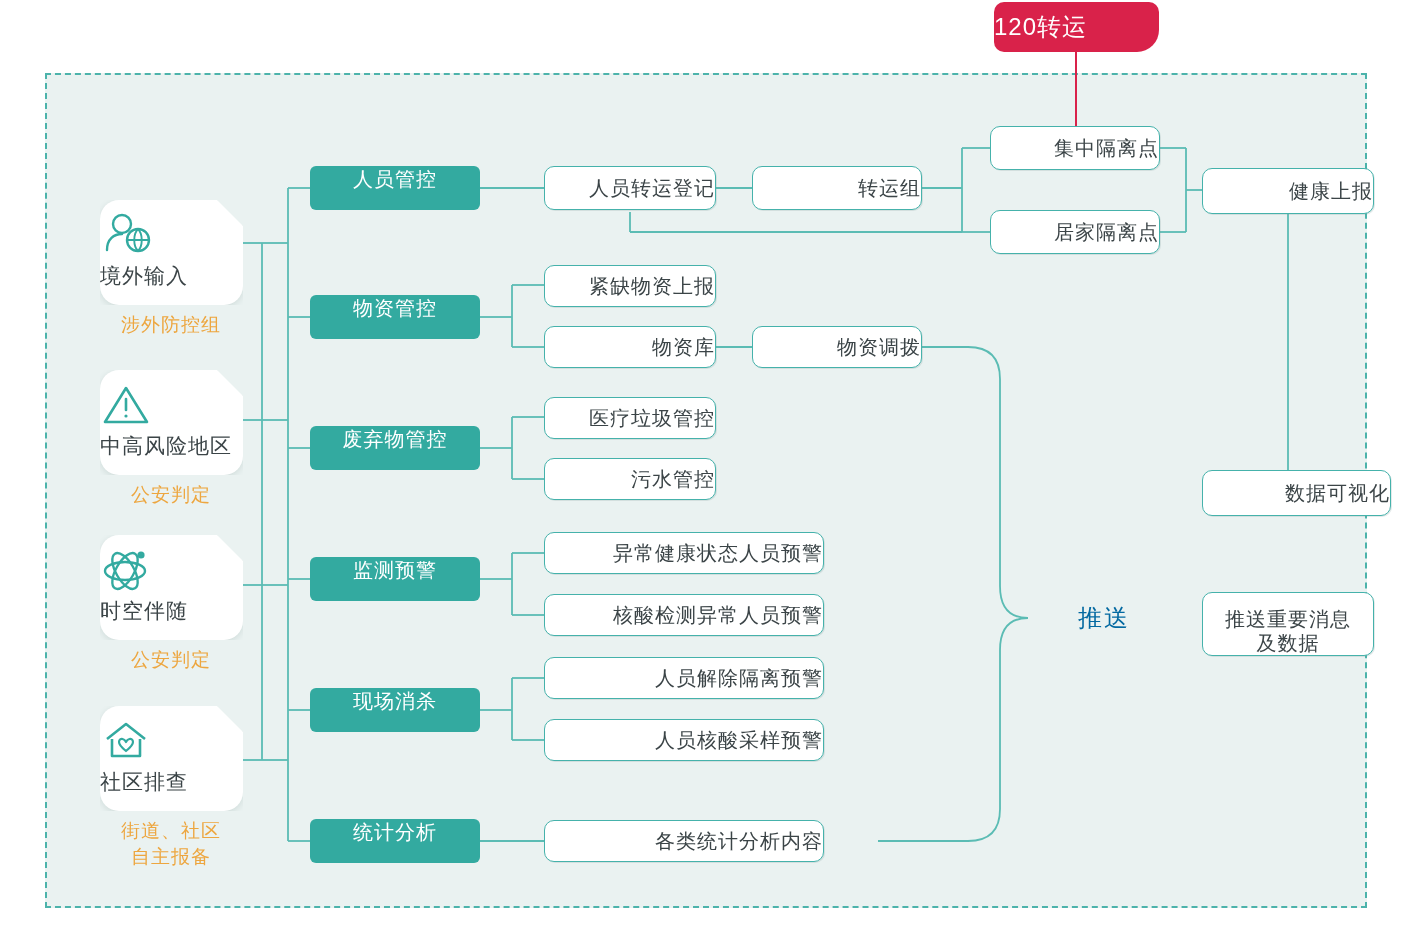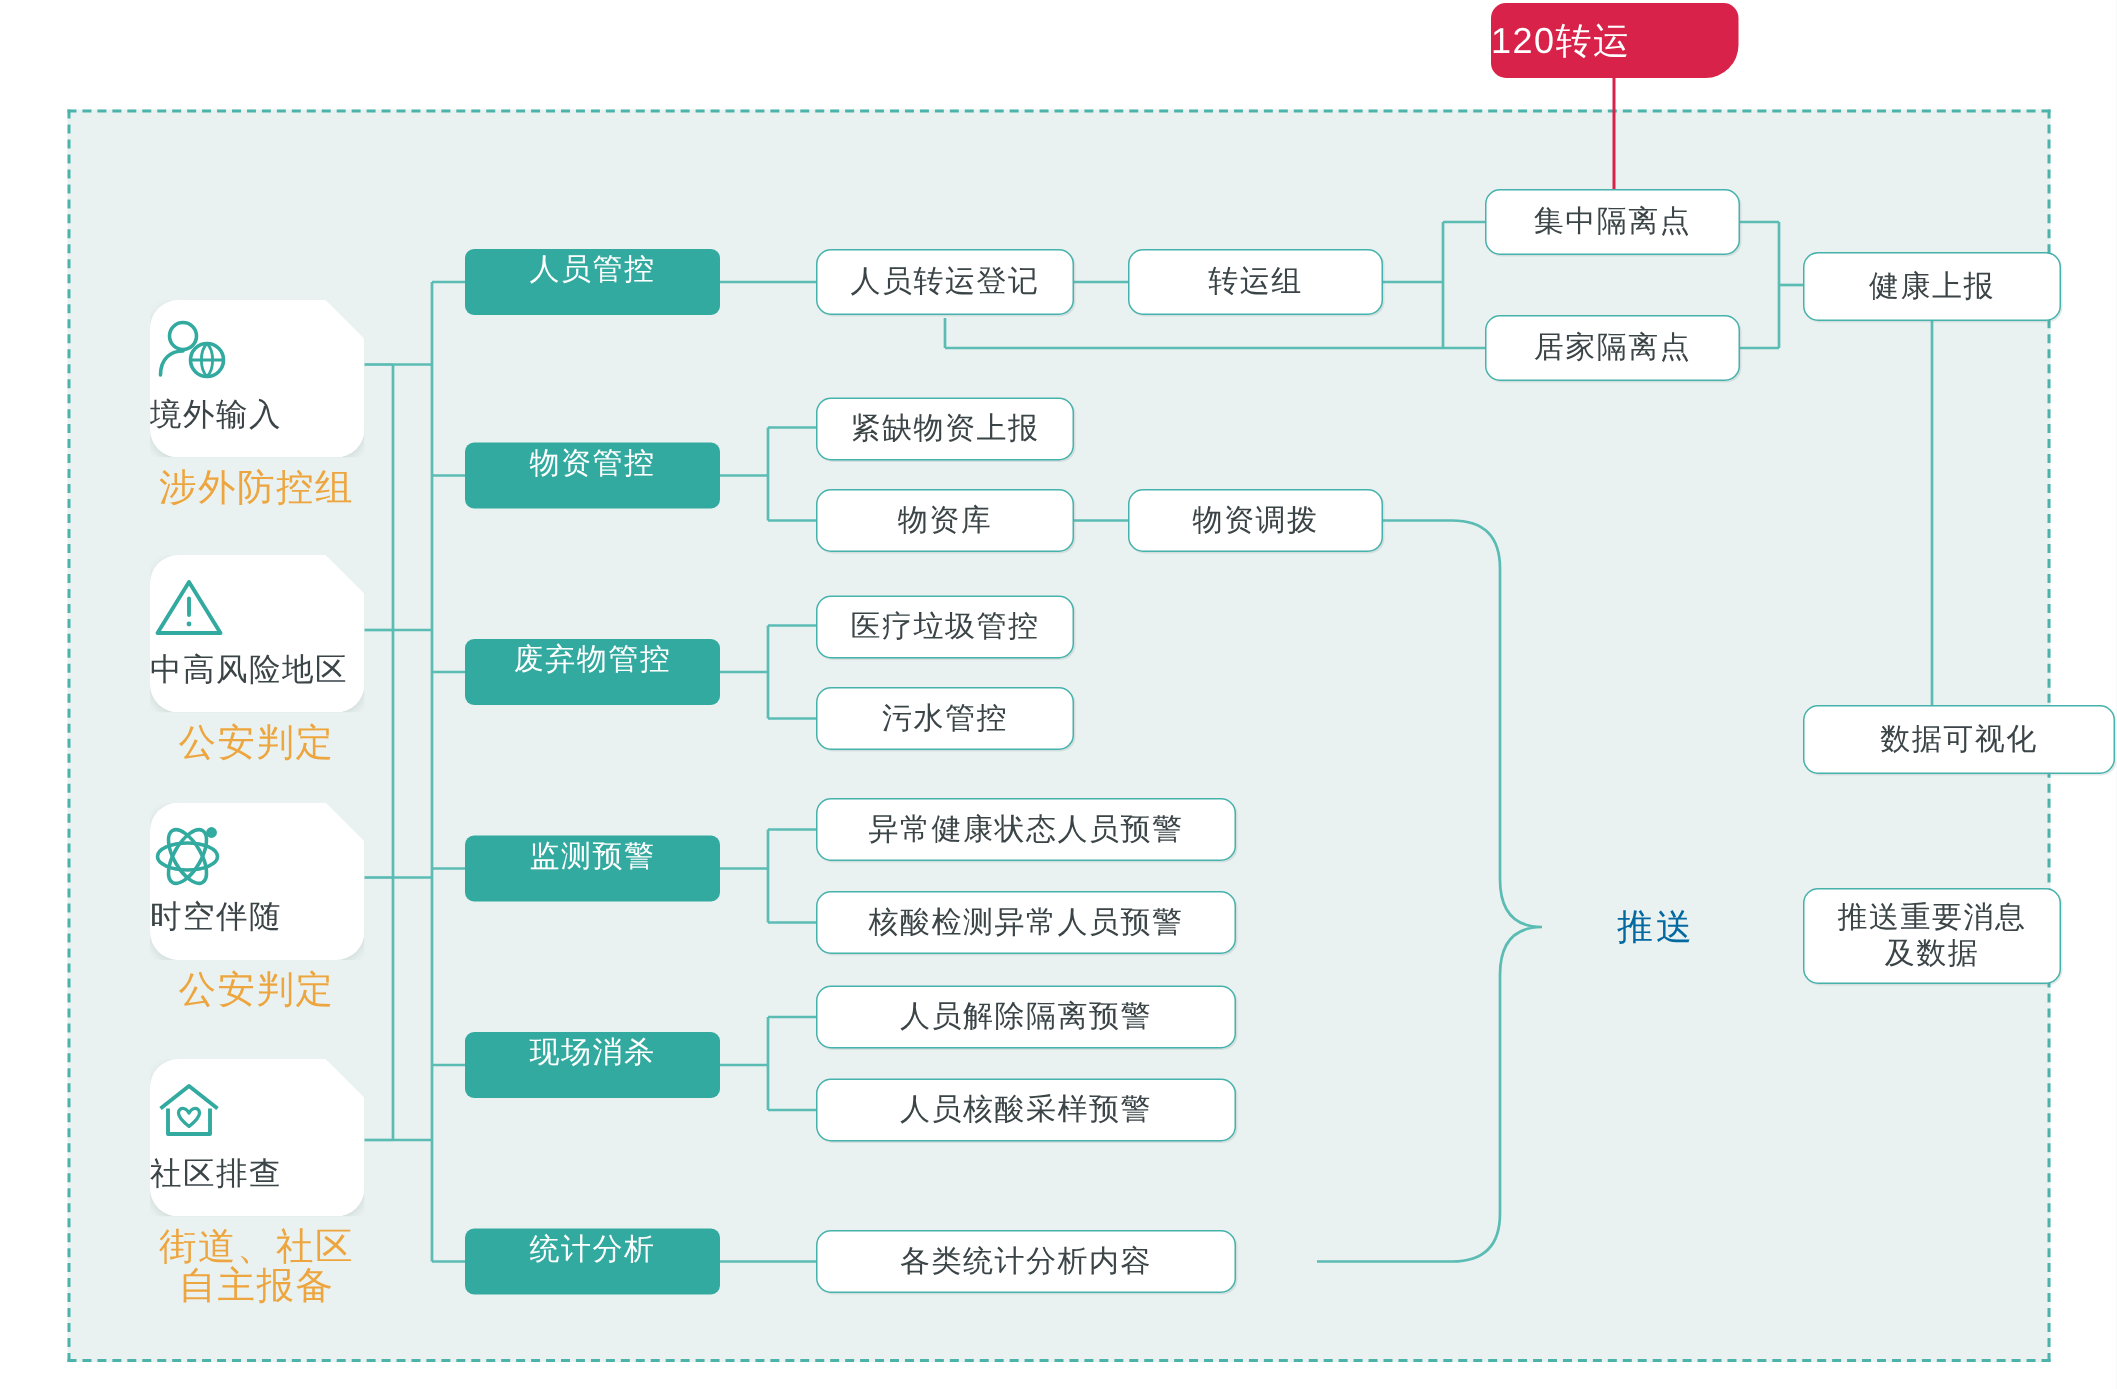--- a/index.html
+++ b/index.html
@@ -49,42 +49,42 @@
     
     clip-path:polygon(0 0, calc(100% - 26px) 0, 100% 26px, 100% 100%, 0 100%);
   }
   .src-icon{margin-top:10px;height:50px;display:flex;align-items:center;justify-content:center;}
   .src-title{
     font-size:21px;color:#3b4447;margin-top:2px;letter-spacing:1px;
   }
   .src-sub{
     position:absolute;
     width:170px;text-align:center;
-    font-size:25px;color:#eda63f;line-height:26px;letter-spacing:1px;
+    font-size:19px;color:#eda63f;line-height:26px;letter-spacing:1px;
   }
 
   
   .cat{
     position:absolute;
     width:170px;height:44px;
     background:#33aaa0;
     border-radius:6px;
     color:#ffffff;font-size:20px;letter-spacing:1px;
     display:flex;align-items:flex-start;justify-content:center;
   }
 
   
   .node{
     position:absolute;
     background:#ffffff;
     border:1.6px solid #45b2ab;
     border-radius:10px;
     color:#3b4447;
     font-size:20px;letter-spacing:1px;
-    display:flex;align-items:center;justify-content:center;
+    display:flex;align-items:center;justify-content:flex-end;
     text-align:center;
     box-sizing:border-box;
     box-shadow:1px 1px 0 rgba(120,150,148,.20);
     line-height:1.2;
   }
 
   
   .push-label{
     position:absolute;
     left:1078px;top:602px;
@@ -261,21 +261,21 @@
   </div>
   <div class="node" style="left:990px;top:126px;width:170px;height:44px;">
     <span>集中隔离点</span>
   </div>
   <div class="node" style="left:990px;top:210px;width:170px;height:44px;">
     <span>居家隔离点</span>
   </div>
   <div class="node" style="left:1202px;top:168px;width:172px;height:46px;">
     <span>健康上报</span>
   </div>
-  <div class="node" style="left:1202px;top:470px;width:208px;height:46px;">
+  <div class="node" style="left:1202px;top:470px;width:189px;height:46px;">
     <span>数据可视化</span>
   </div>
   <div class="node" style="left:1202px;top:592px;width:172px;height:64px;flex-direction:column;">
     <span>推送重要消息</span>
     <span>及数据</span>
   </div>
 
   <div class="node" style="left:544px;top:265px;width:172px;height:42px;">
     <span>紧缺物资上报</span>
   </div>

